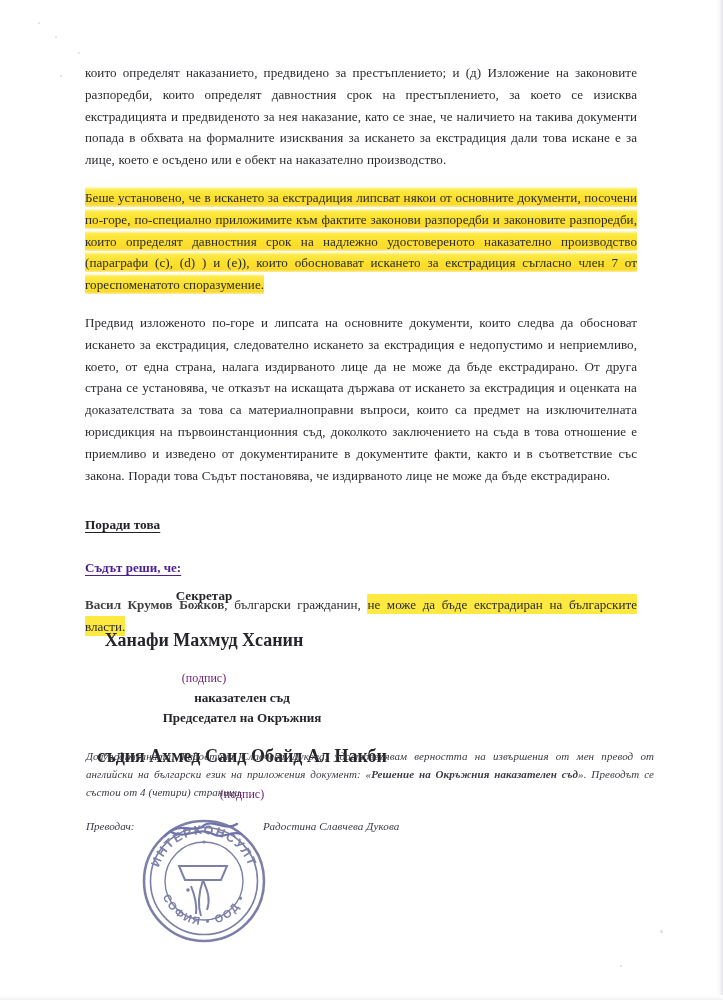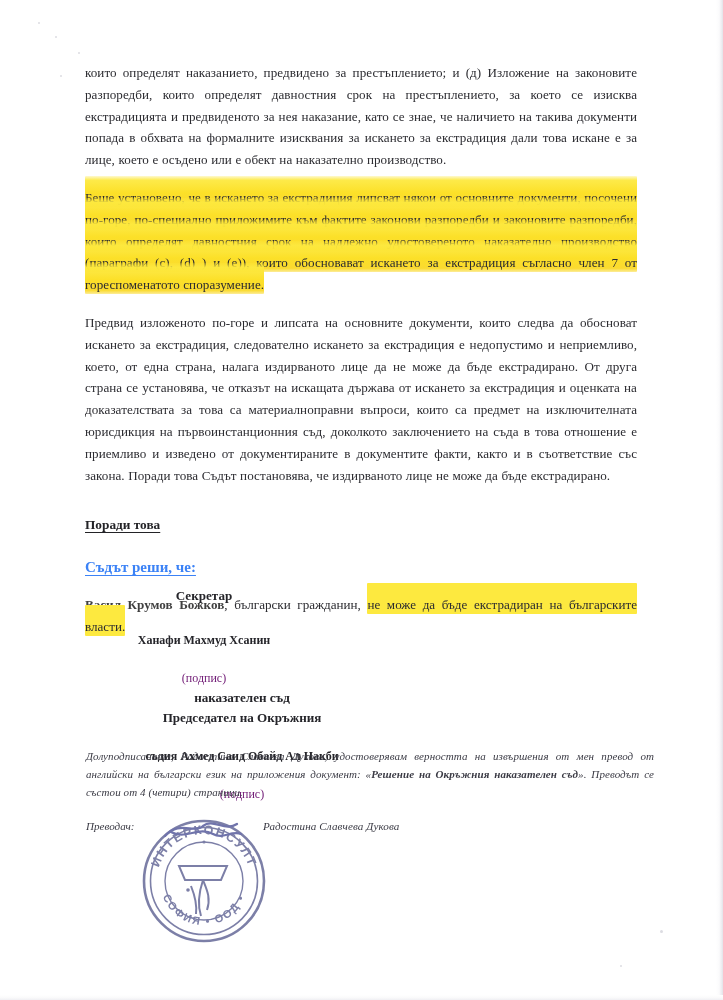--- a/index.html
+++ b/index.html
@@ -54,21 +54,21 @@
     letter-spacing: 0.05px;
     word-spacing: 0.2px;
   }
   p.para.gap-after { margin-bottom: 16px; }
 
   
   .hl {
     background-color: #fde93f;
     box-decoration-break: clone;
     -webkit-box-decoration-break: clone;
-    padding: 14px 0 2px 0;
+    padding: 3px 0 2px 0;
     border-radius: 1px;
     font-family: Liberation Serif, serif;
   }
   .hl-para {
     position: relative;
   }
   .hl-para .hl {
     background: linear-gradient(to bottom,
         rgba(253,233,63,0.25) 0%,
         rgba(253,233,63,0.95) 14%,
@@ -91,23 +91,23 @@
     font-size: 13.3px;
     font-weight: bold;
     color: #232327;
     text-decoration: underline;
     text-underline-offset: 2.5px;
     line-height: 21px;
   }
   h3.left-heading {
     margin: 0;
     text-align: left;
-    font-size: 15px;
+    font-size: 13px;
     font-weight: bold;
-    color: #3b82f6;
+    color: #4c1d95;
     text-decoration: underline;
     text-underline-offset: 2.5px;
     line-height: 21px;
   }
   .spacer-22 { height: 22px; }
   .spacer-16 { height: 16px; }
   .spacer-12 { height: 12px; }
 
   .ruling-line {
     font-size: 13.1px;
@@ -133,21 +133,21 @@
     color: #25252a;
   }
   .sig-col-left { width: 238px; }
   .sig-col-right { width: 314px; }
   .sig-role {
     font-size: 13.1px;
     font-weight: bold;
     line-height: 20px;
   }
   .sig-name {
-    font-size: 12px;
+    font-size: 18px;
     font-weight: bold;
     line-height: 20px;
   }
   .sig-signature {
     font-size: 12px;
     font-weight: normal;
     line-height: 20px;
     color: #701a75;
   }
   .sig-gap-a { height: 24px; }

